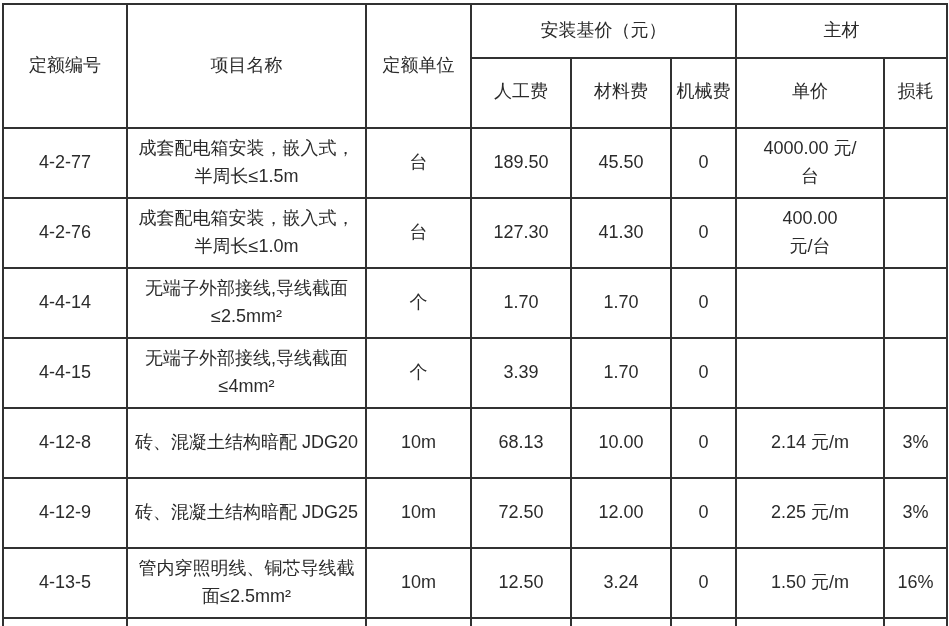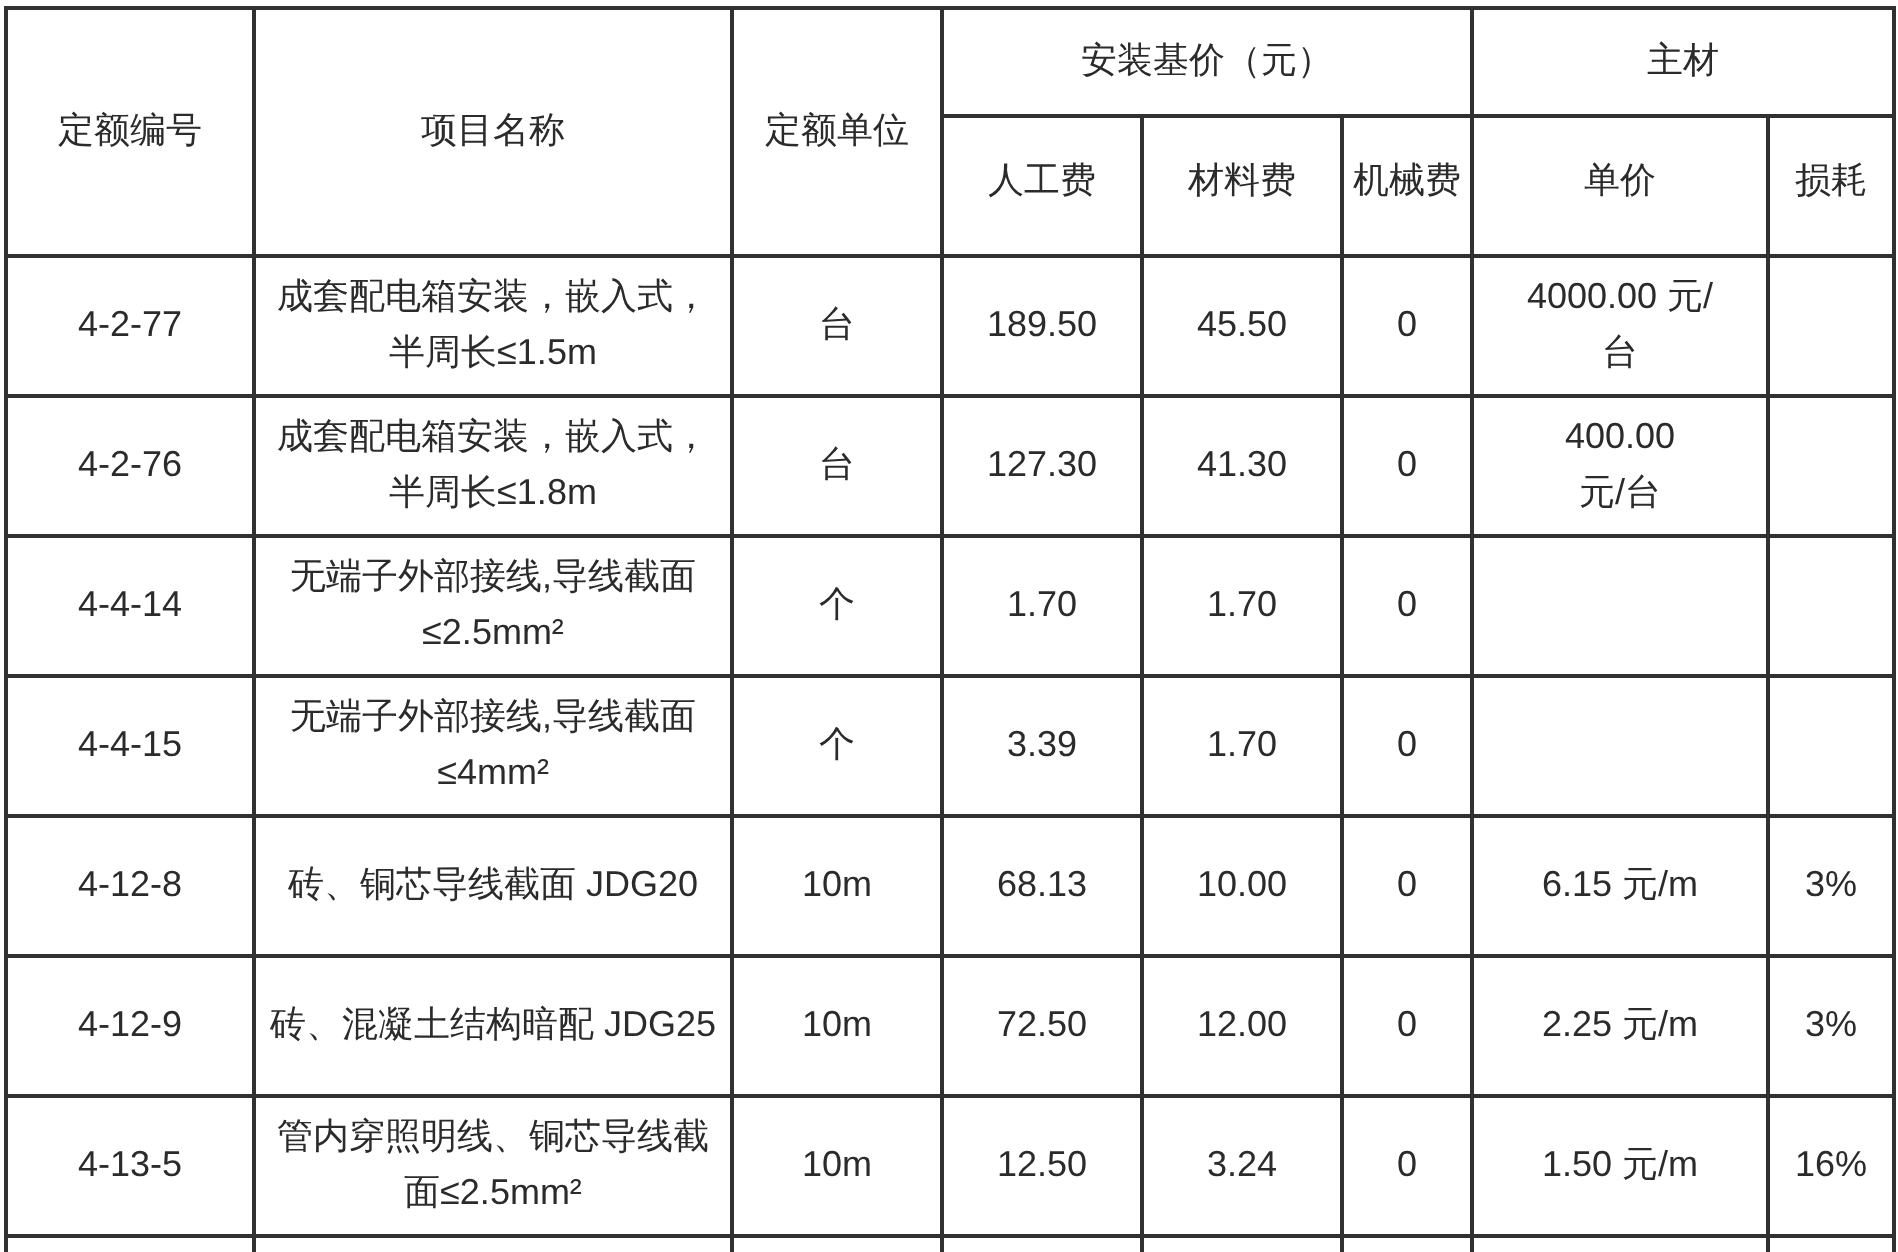--- a/index.html
+++ b/index.html
@@ -84,21 +84,21 @@
           <td class="c-unit">台</td>
           <td class="c-num">189.50</td>
           <td class="c-num">45.50</td>
           <td class="c-num">0</td>
           <td class="c-price">4000.00 元/
 台</td>
           <td class="c-loss"></td>
         </tr>
         <tr class="data-row">
           <td class="c-no">4-2-76</td>
-          <td class="c-name">成套配电箱安装，嵌入式，半周长≤1.8m</td>
+          <td class="c-name">成套配电箱安装，嵌入式，半周长≤1.0m</td>
           <td class="c-unit">台</td>
           <td class="c-num">127.30</td>
           <td class="c-num">41.30</td>
           <td class="c-num">0</td>
           <td class="c-price">400.00
 元/台</td>
           <td class="c-loss"></td>
         </tr>
         <tr class="data-row">
           <td class="c-no">4-4-14</td>
@@ -115,26 +115,26 @@
           <td class="c-name">无端子外部接线,导线截面≤4mm²</td>
           <td class="c-unit">个</td>
           <td class="c-num">3.39</td>
           <td class="c-num">1.70</td>
           <td class="c-num">0</td>
           <td class="c-price"></td>
           <td class="c-loss"></td>
         </tr>
         <tr class="data-row">
           <td class="c-no">4-12-8</td>
-          <td class="c-name">砖、铜芯导线截面 JDG20</td>
+          <td class="c-name">砖、混凝土结构暗配 JDG20</td>
           <td class="c-unit">10m</td>
           <td class="c-num">68.13</td>
           <td class="c-num">10.00</td>
           <td class="c-num">0</td>
-          <td class="c-price">6.15 元/m</td>
+          <td class="c-price">2.14 元/m</td>
           <td class="c-loss">3%</td>
         </tr>
         <tr class="data-row">
           <td class="c-no">4-12-9</td>
           <td class="c-name">砖、混凝土结构暗配 JDG25</td>
           <td class="c-unit">10m</td>
           <td class="c-num">72.50</td>
           <td class="c-num">12.00</td>
           <td class="c-num">0</td>
           <td class="c-price">2.25 元/m</td>

